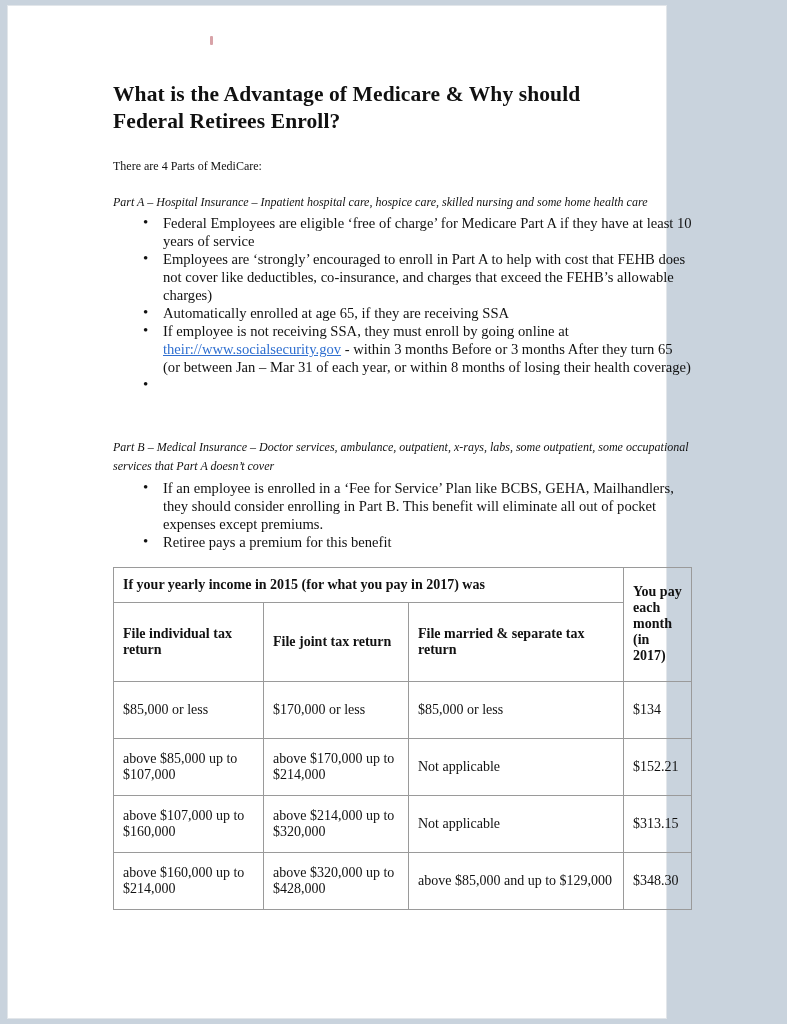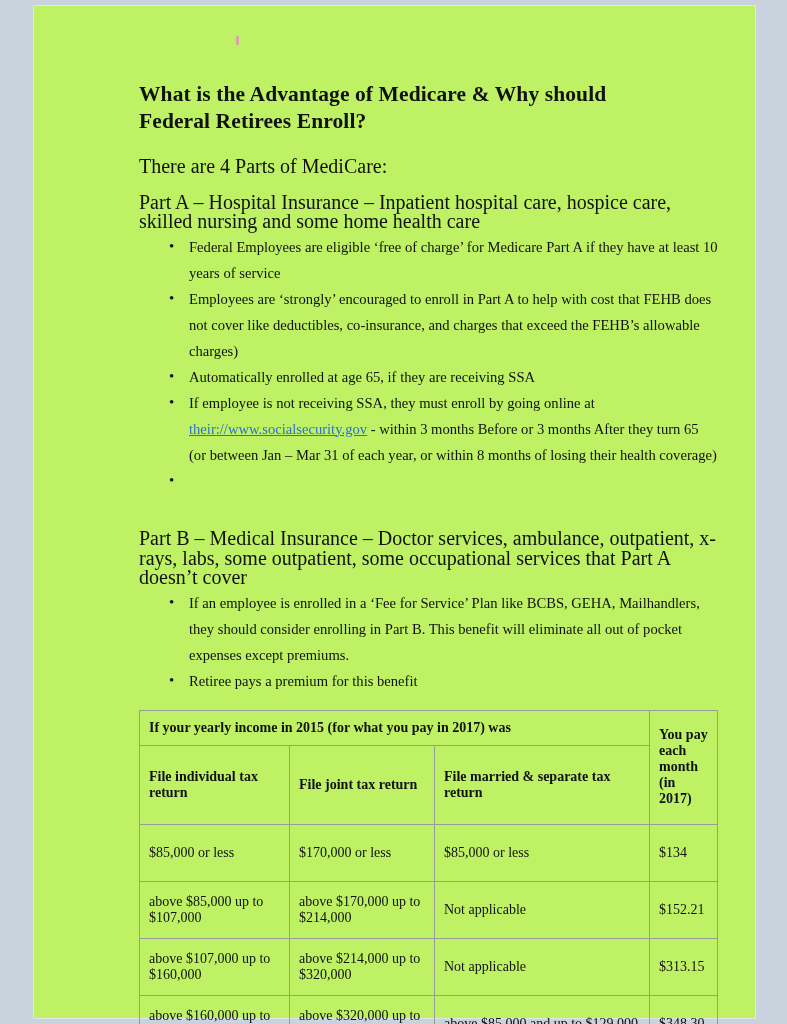--- a/index.html
+++ b/index.html
@@ -10,25 +10,24 @@
   body {
     width: 787px;
     height: 1024px;
     overflow: hidden;
     font-family: "Liberation Serif", serif;
   }
   .page {
     position: absolute;
     left: 8px;
     top: 6px;
-    width: 721px;
+    width: 658px;
     height: 1012px;
-    background: #bef264;
+    background: #ffffff;
     box-shadow: 0 0 0 1px #e2e6ea;
-    margin-left: 26px;
   }
   .content {
     position: absolute;
     left: 105px;
     top: 75px;
     width: 580px;
   }
   .stray-mark {
     position: absolute;
     left: 202px;
@@ -41,37 +40,38 @@
   h1.doc-title {
     font-size: 21.5px;
     line-height: 27px;
     font-weight: bold;
     margin: 0 0 22px 0;
     letter-spacing: 0.1px;
     color: #111;
     width: 520px;
   }
   p.para {
-    font-size: 20px;
+    font-size: 12px;
     line-height: 19.5px;
     margin: 0 0 16px 0;
     color: #111;
   }
   p.para.tight {
     margin-bottom: 2px;
+    font-style: italic;
   }
   ul.bullets {
     list-style: none;
     margin: 0 0 16px 0;
     padding: 0;
   }
   ul.bullets li {
     position: relative;
     font-size: 14.6px;
-    line-height: 26px;
+    line-height: 18px;
     padding-left: 50px;
     margin-bottom: 0px;
     color: #111;
   }
   ul.bullets li::before {
     content: "\2022";
     position: absolute;
     left: 30px;
     top: -1px;
     font-size: 15px;

